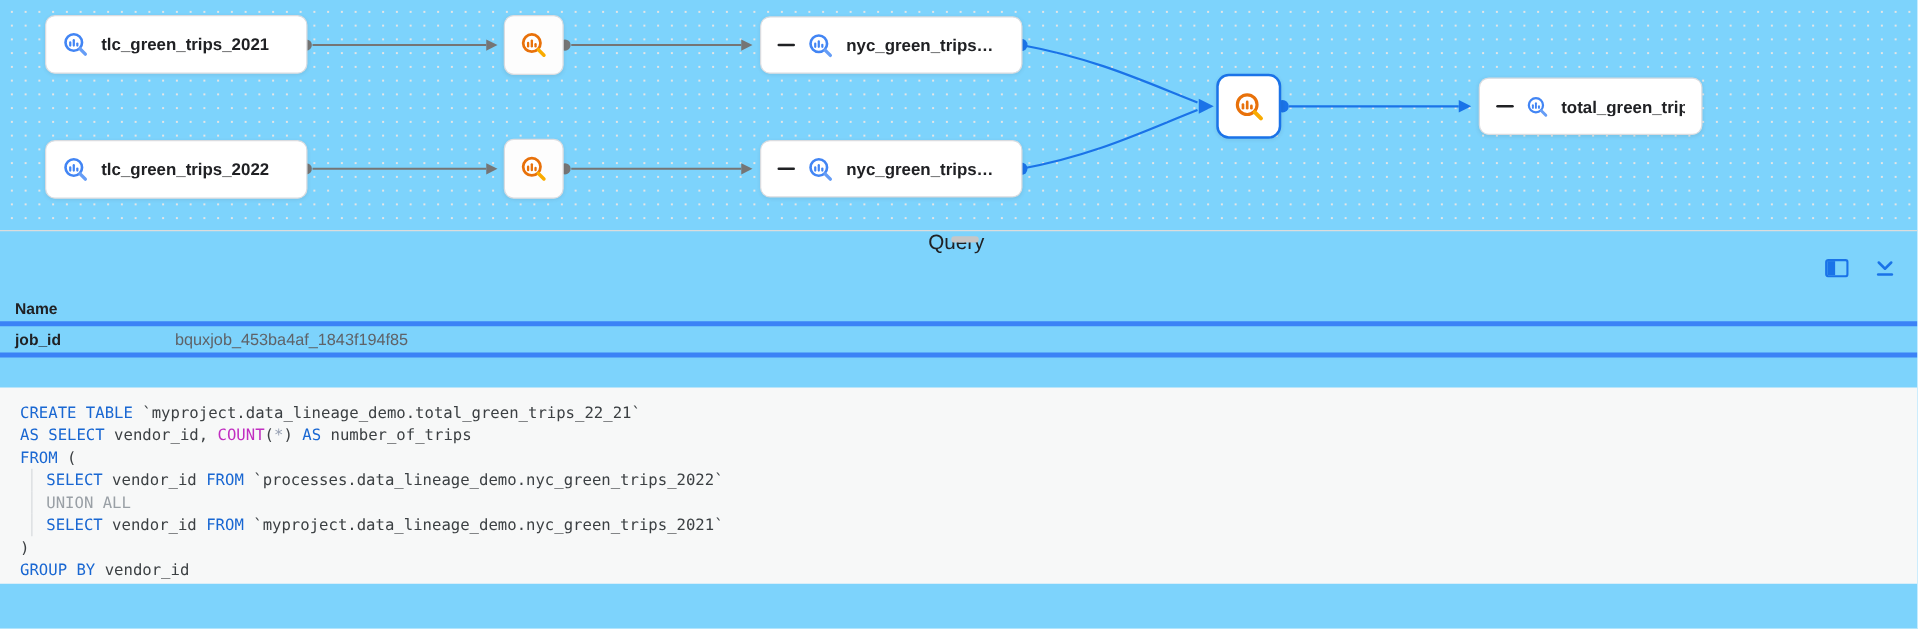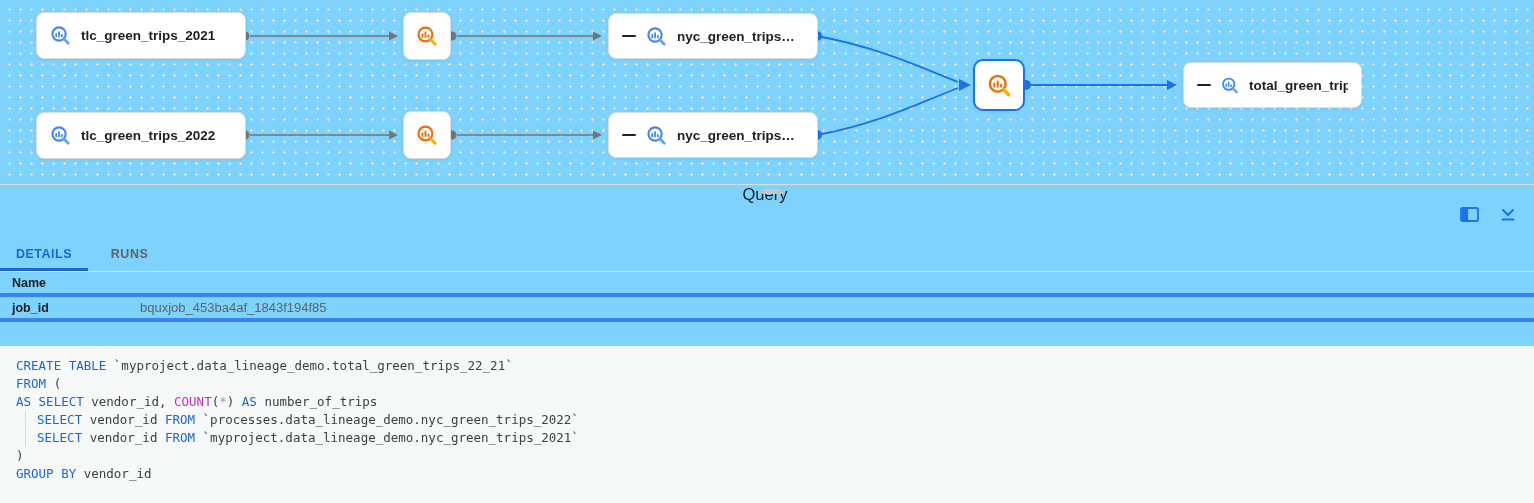--- a/index.html
+++ b/index.html
@@ -186,38 +186,35 @@
       </span>
       <span class="icon-btn">
         <svg width="18" height="15" viewBox="0 0 18 15">
           <polyline points="4,3 9,8 14,3" fill="none" stroke="#1a73e8" stroke-width="2" stroke-linecap="round" stroke-linejoin="round"></polyline>
           <line x1="3.5" y1="12.5" x2="14.5" y2="12.5" stroke="#1a73e8" stroke-width="2" stroke-linecap="round"></line>
         </svg>
       </span>
     </span>
   </div>
 
-  <div class="tabbar">
-    <div class="tab active">DETAILS</div>
-    <div class="tab">RUNS</div>
-  </div>
 
   <div class="detail-row">
     <span class="detail-label">Name</span>
   </div>
   <div class="detail-row">
     <span class="detail-label">job_id</span>
     <span class="detail-value">bquxjob_453ba4af_1843f194f85</span>
   </div>
 
   <div class="gap"></div>
 
   <div class="codeblock">
       <div class="code-line"><span class="tok-kw">CREATE TABLE</span><span class="tok-id"> `myproject.data_lineage_demo.total_green_trips_22_21`</span></div>
+      <div class="code-line"><span class="tok-kw">AS SELECT</span><span class="tok-id"> vendor_id, </span><span class="tok-fn">COUNT</span><span class="tok-id">(</span><span class="tok-op">*</span><span class="tok-id">) </span><span class="tok-kw">AS</span><span class="tok-id"> number_of_trips</span></div>
       <div class="code-line"><span class="tok-kw">FROM</span><span class="tok-id"> (</span></div>
-      <div class="code-line"><span class="tok-kw">AS SELECT</span><span class="tok-id"> vendor_id, </span><span class="tok-fn">COUNT</span><span class="tok-id">(</span><span class="tok-op">*</span><span class="tok-id">) </span><span class="tok-kw">AS</span><span class="tok-id"> number_of_trips</span></div>
       <div class="code-line indent"><span class="tok-kw">SELECT</span><span class="tok-id"> vendor_id </span><span class="tok-kw">FROM</span><span class="tok-id"> `processes.data_lineage_demo.nyc_green_trips_2022`</span></div>
+      <div class="code-line indent"><span class="tok-cm">UNION ALL</span></div>
       <div class="code-line indent"><span class="tok-kw">SELECT</span><span class="tok-id"> vendor_id </span><span class="tok-kw">FROM</span><span class="tok-id"> `myproject.data_lineage_demo.nyc_green_trips_2021`</span></div>
       <div class="code-line"><span class="tok-id">)</span></div>
       <div class="code-line"><span class="tok-kw">GROUP BY</span><span class="tok-id"> vendor_id</span></div>
     </div>
 
 </div>
 
 </body></html>

